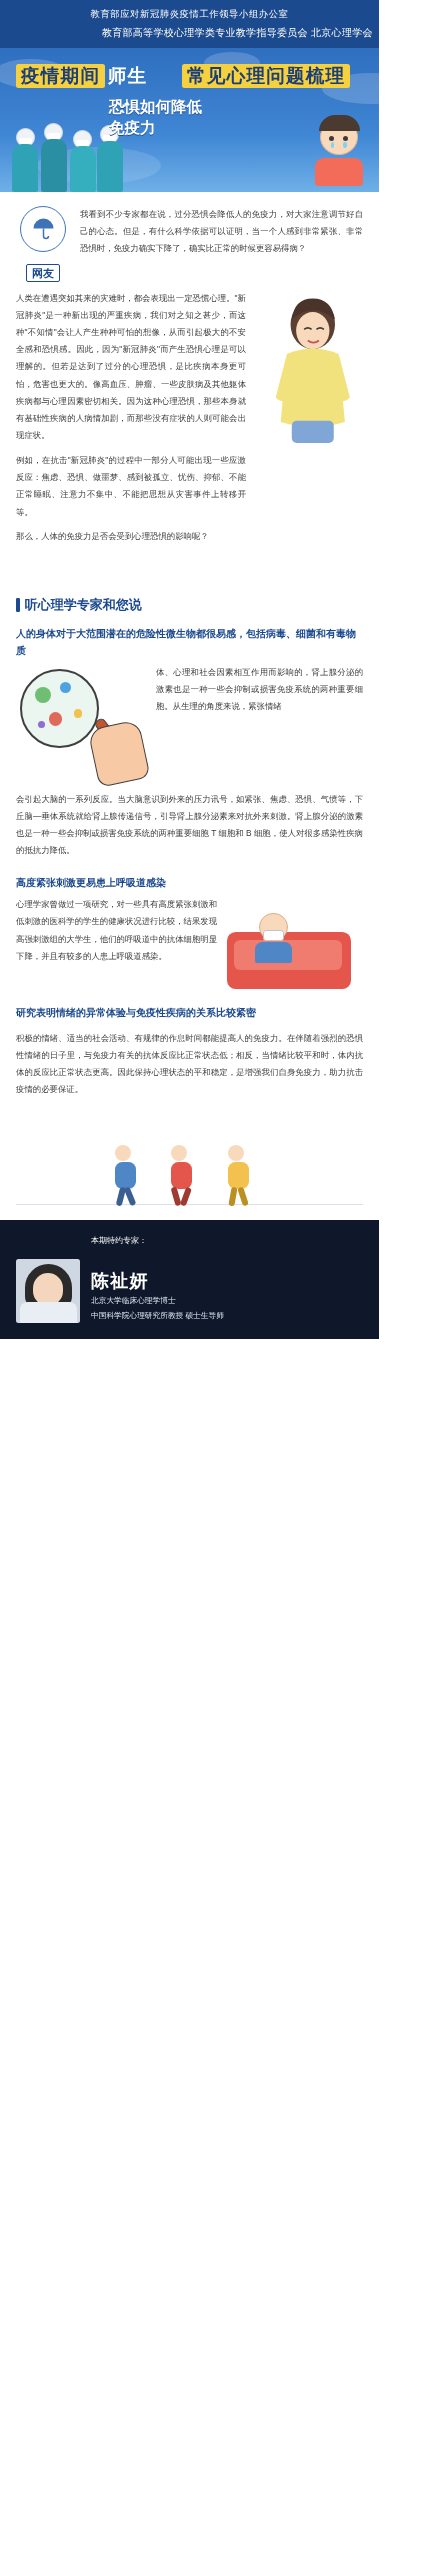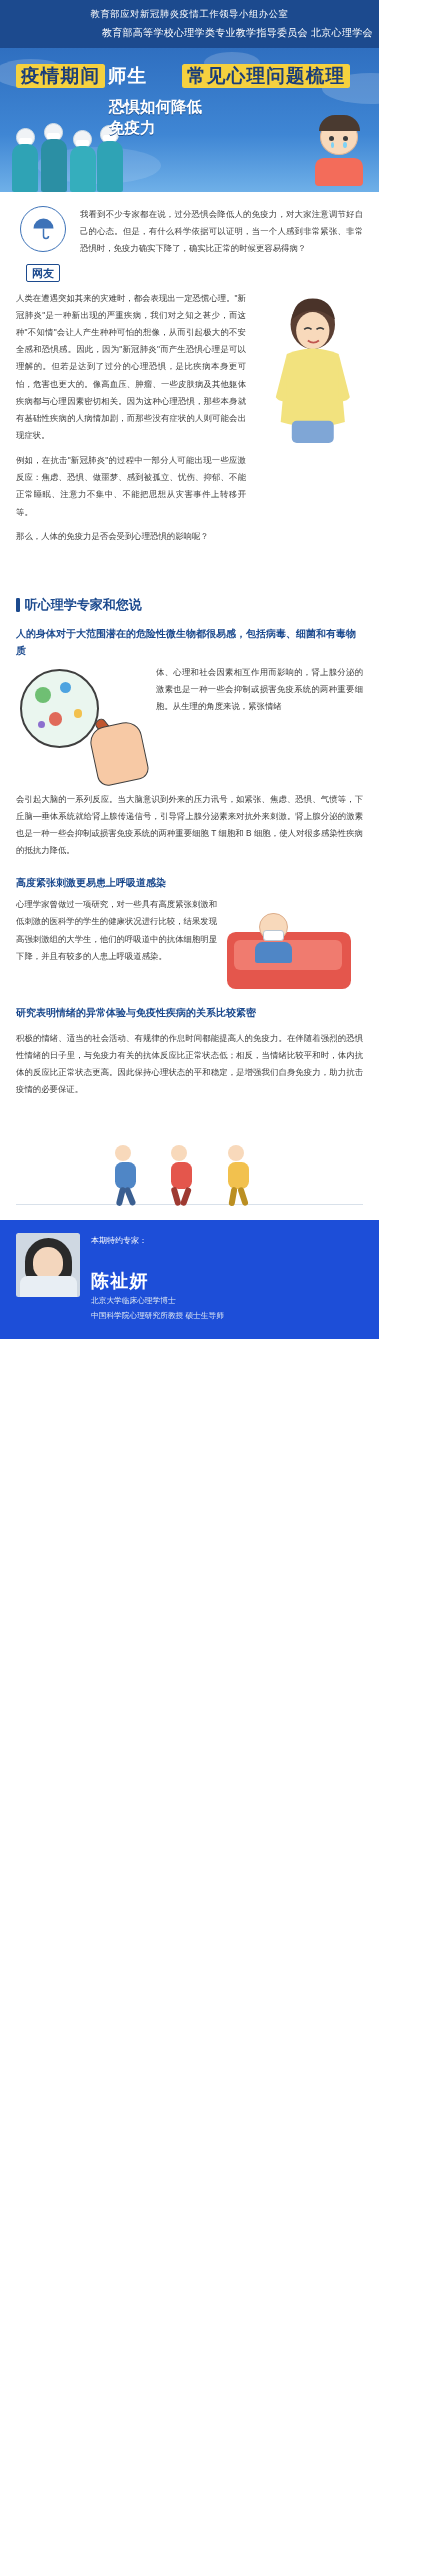--- a/index.html
+++ b/index.html
@@ -156,24 +156,24 @@
 
   .runners { width: 186px; height: 80px; position:relative; }
   .runner { position:absolute; bottom:3.7px; }
   .runner .r-head {width:16px;height:16px;border-radius:50%;}
   .runner .r-body {width:21px;height:27px;border-radius:7.4px;margin-top:1.2px;}
   .runner .r-leg {width:5.6px;height:18.6px;border-radius:3.1px;position:absolute;bottom:-16px;}
 
   
   .expert {
     margin-top: 15px;
-    background: #1d4ed8;
+    background: #0f172a;
     color: #ffffff;
     padding: 13.6px 16px 16px;
-    display:flex; gap:11px; align-items:flex-start;
+    display:flex; gap:11px; align-items:flex-end;
   }
   .expert .photo {
     width: 64px; height: 64px; flex: 0 0 64px;
     border-radius: 2.5px; background:#cfd8e2; position:relative; overflow:hidden;
   }
   .expert .photo .p-hair{position:absolute;left:8.7px;top:5px;width:47px;height:45px;border-radius:23.5px 23.5px 12.4px 12.4px;background:#2a2a2a;}
   .expert .photo .p-face{position:absolute;left:17.3px;top:13.6px;width:30px;height:33px;border-radius:15px;background:#f3d6bd;}
   .expert .photo .p-body{position:absolute;left:3.7px;bottom:0;width:57px;height:21px;border-radius:7.4px 7.4px 0 0;background:#e8eef4;}
   .expert .info .l1 { font-size: 8px; line-height: 2.0; }
   .expert .info .name { font-size: 18px; font-weight:bold; letter-spacing:1.2px;margin-top:20px; }

